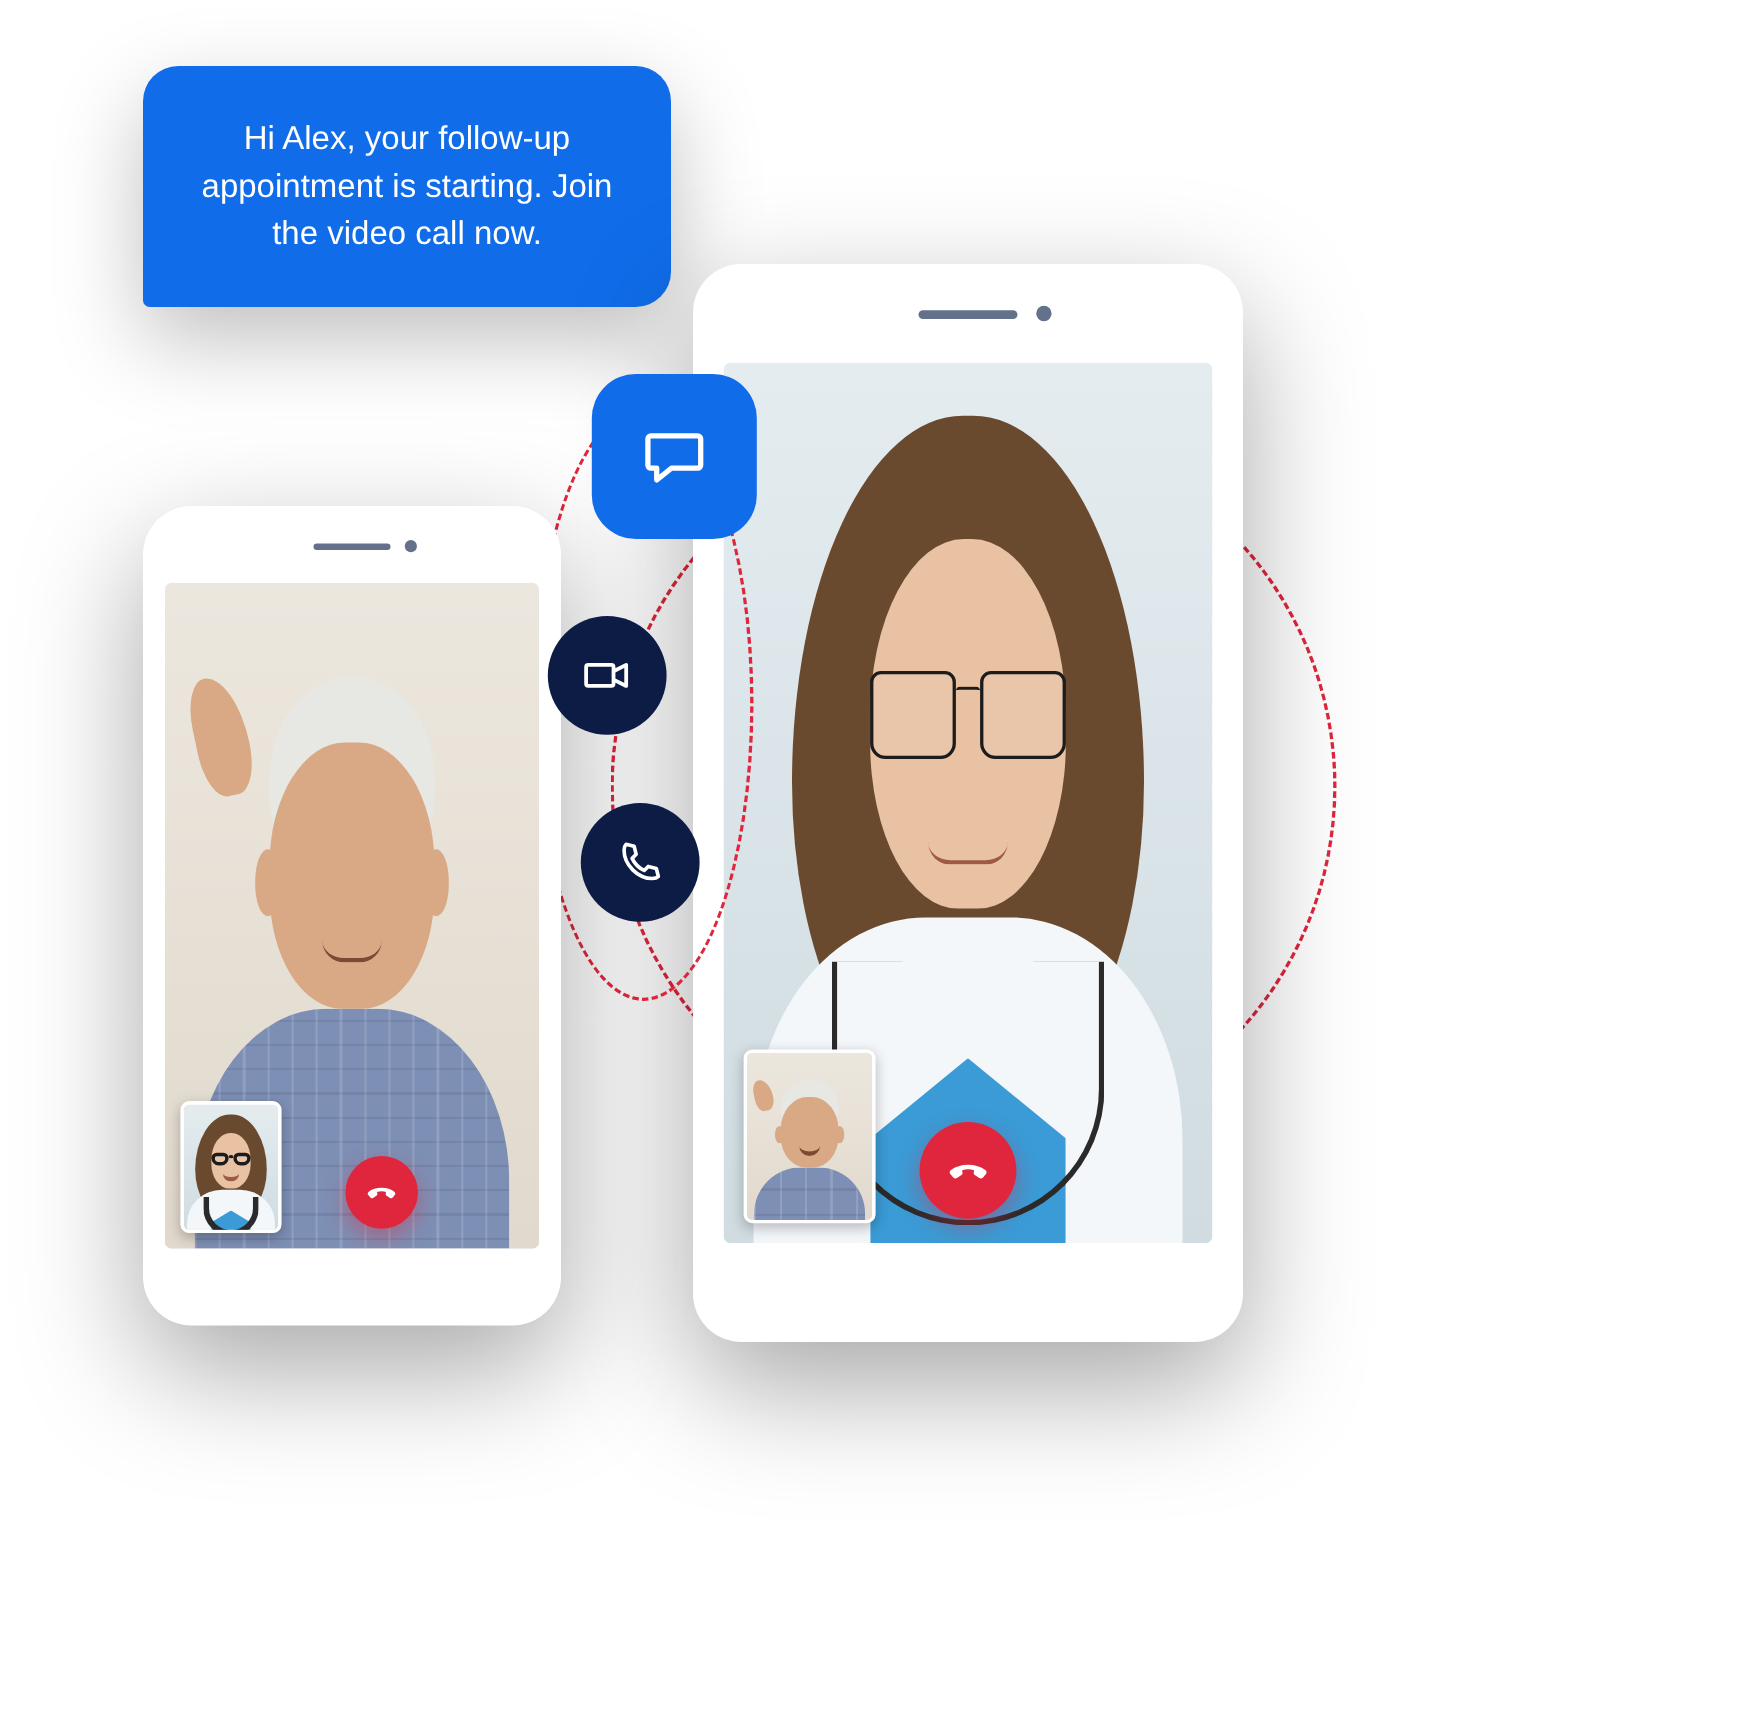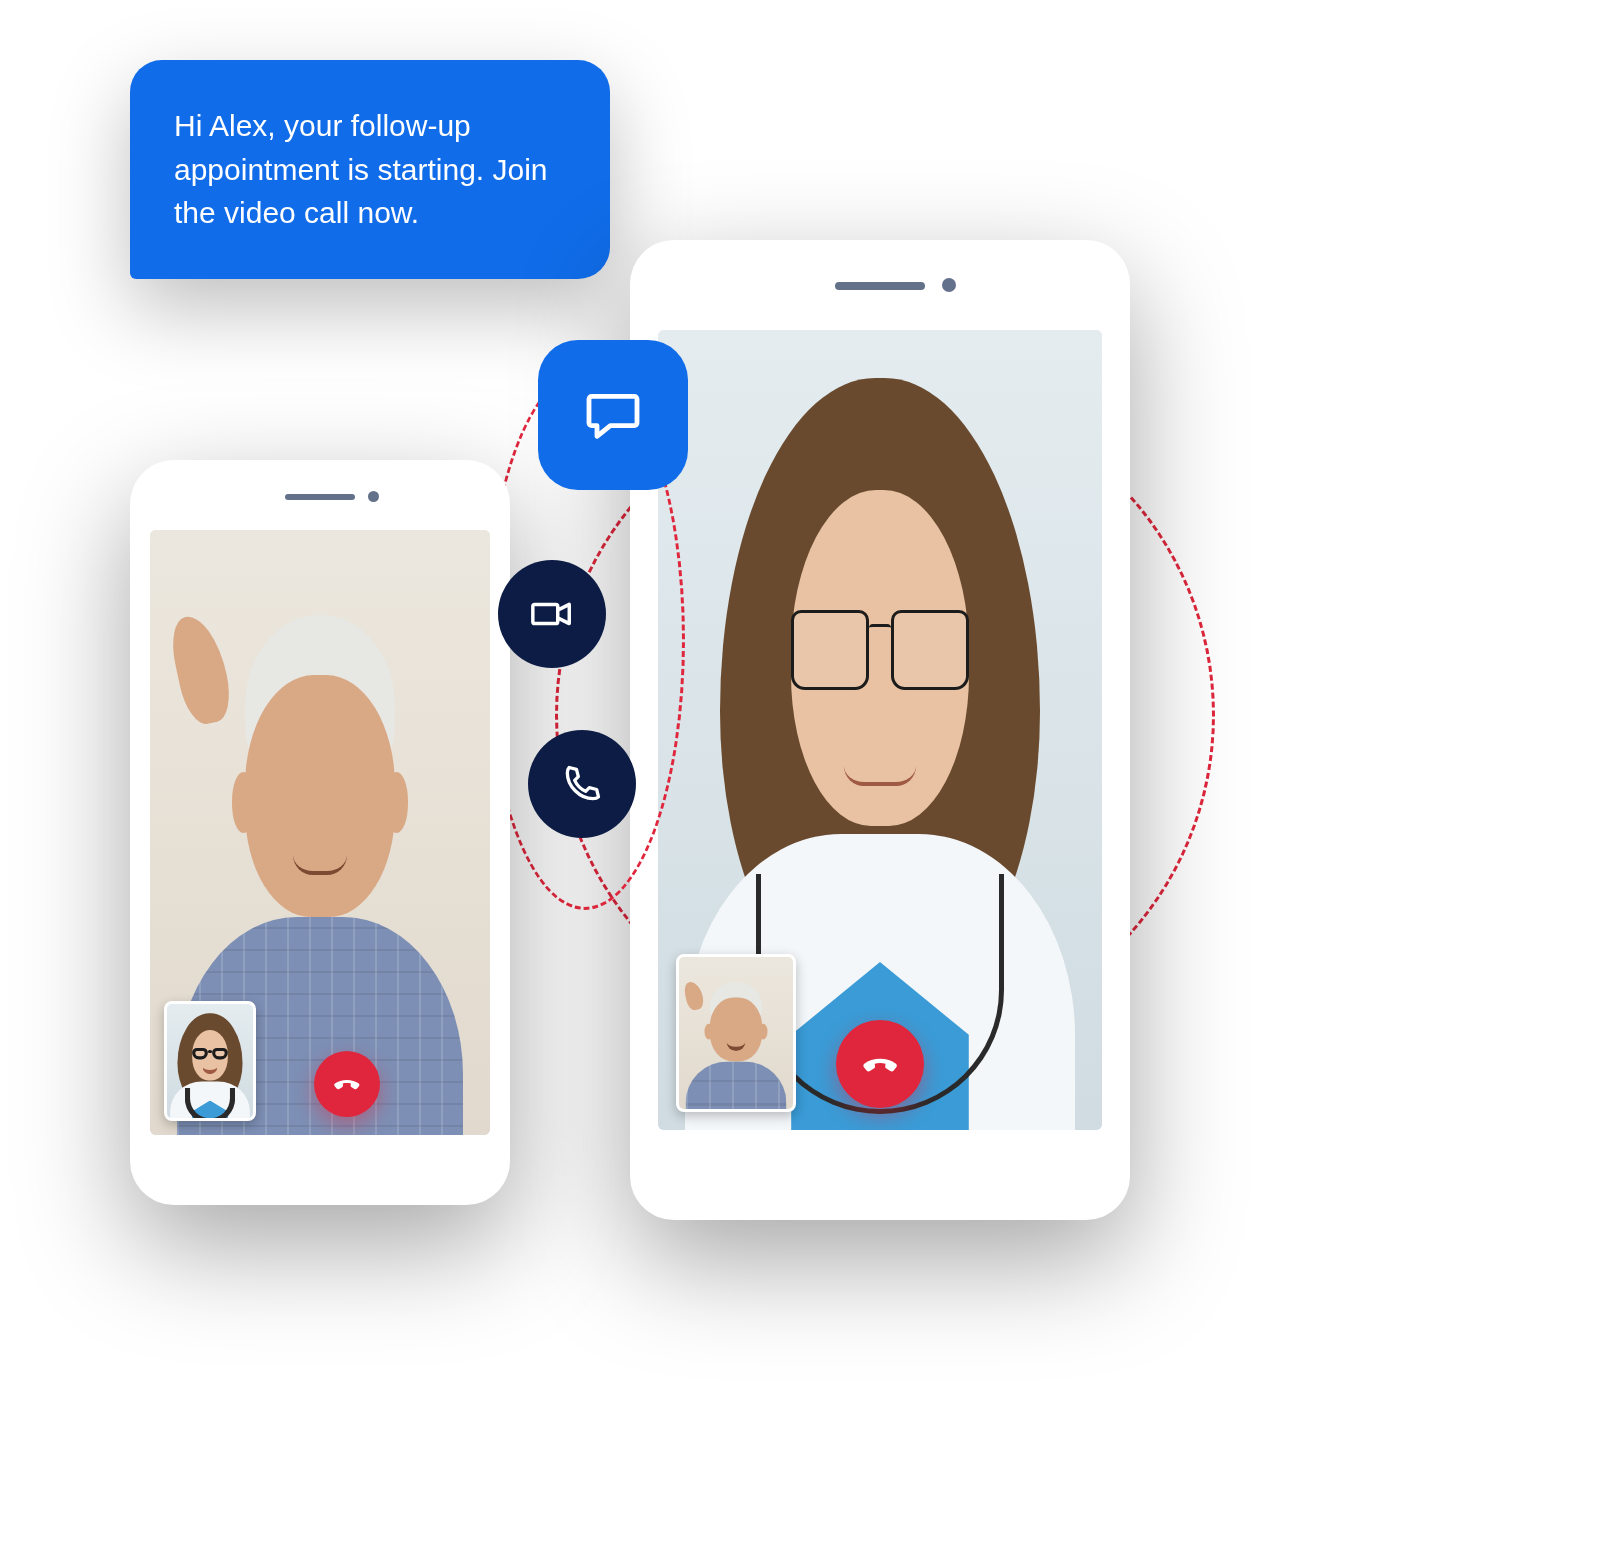--- a/index.html
+++ b/index.html
@@ -26,20 +26,21 @@
     width: 480px;
     background: #106ce8;
     color: #fff;
     border-radius: 32px;
     border-bottom-left-radius: 6px;
     padding: 44px 44px 44px 44px;
     font-size: 30px;
     line-height: 1.45;
     font-weight: 400;
     box-shadow: 0 30px 80px rgba(0,0,0,0.25);
+    text-align: center;
   }
   
   .orbit {
     position: absolute;
     border: 3px dashed #e0263c;
     border-radius: 50%;
   }
   .orbit-big {
     top: 345px;
     left: 495px;

